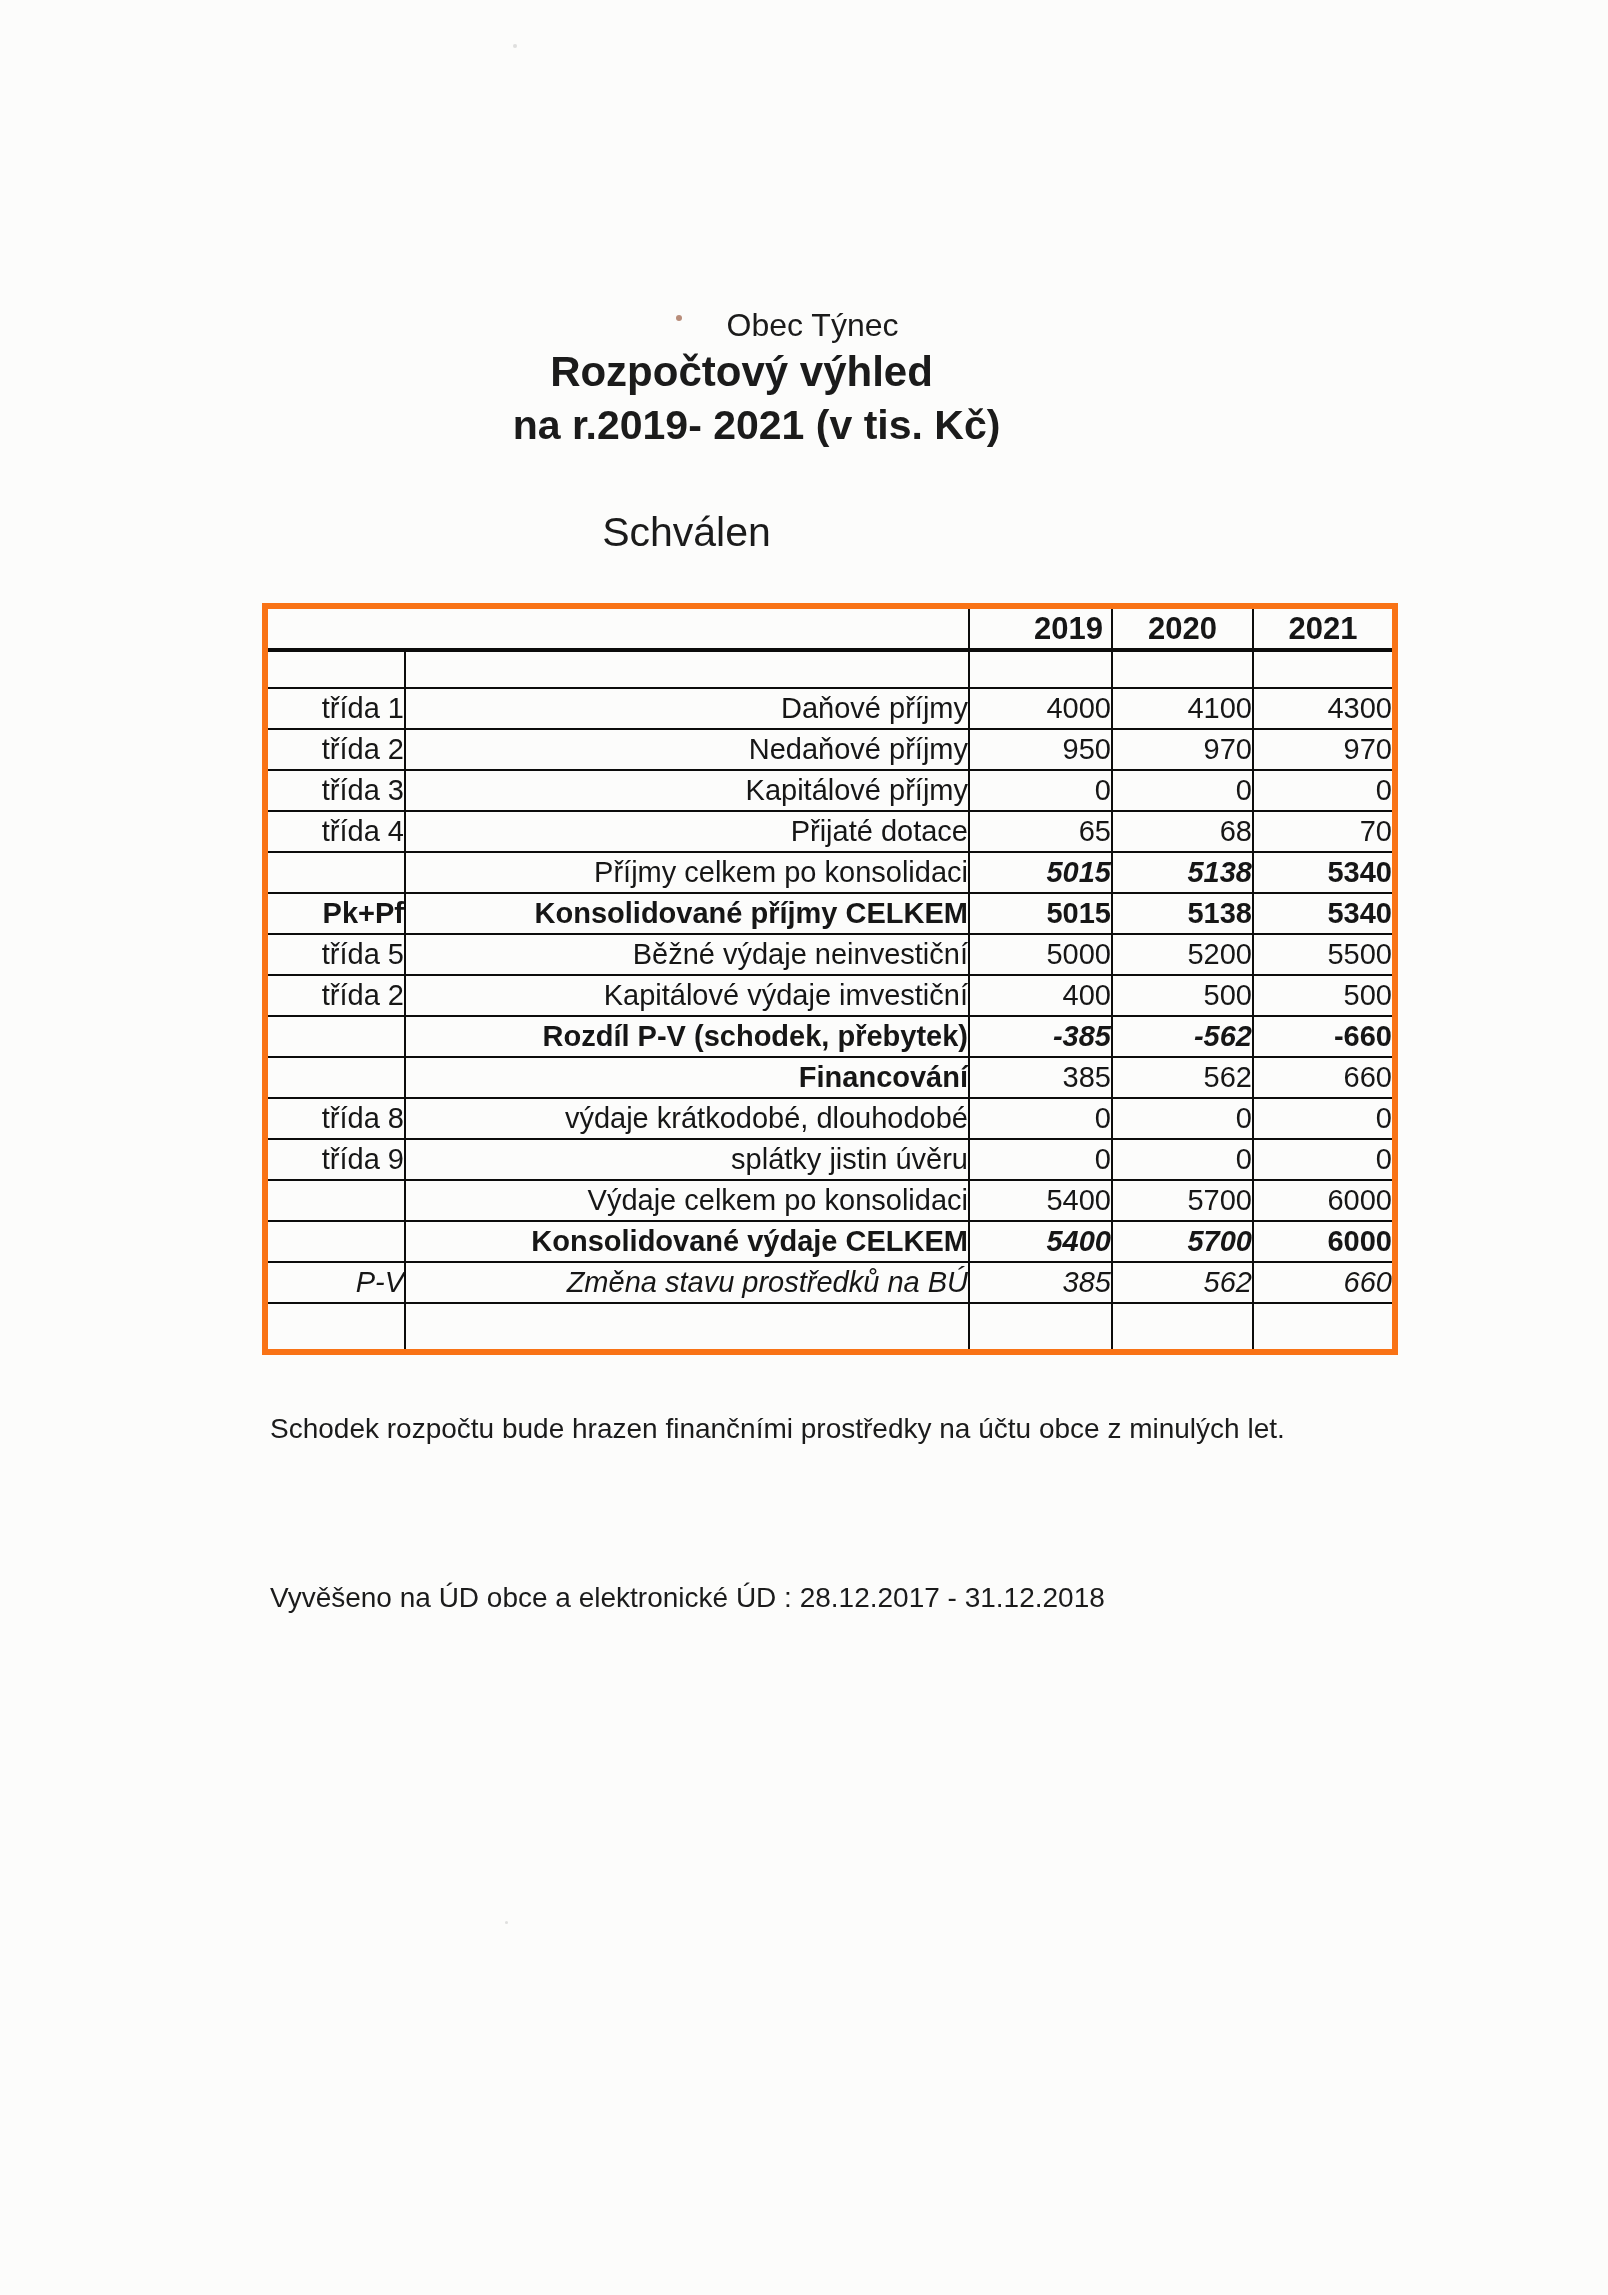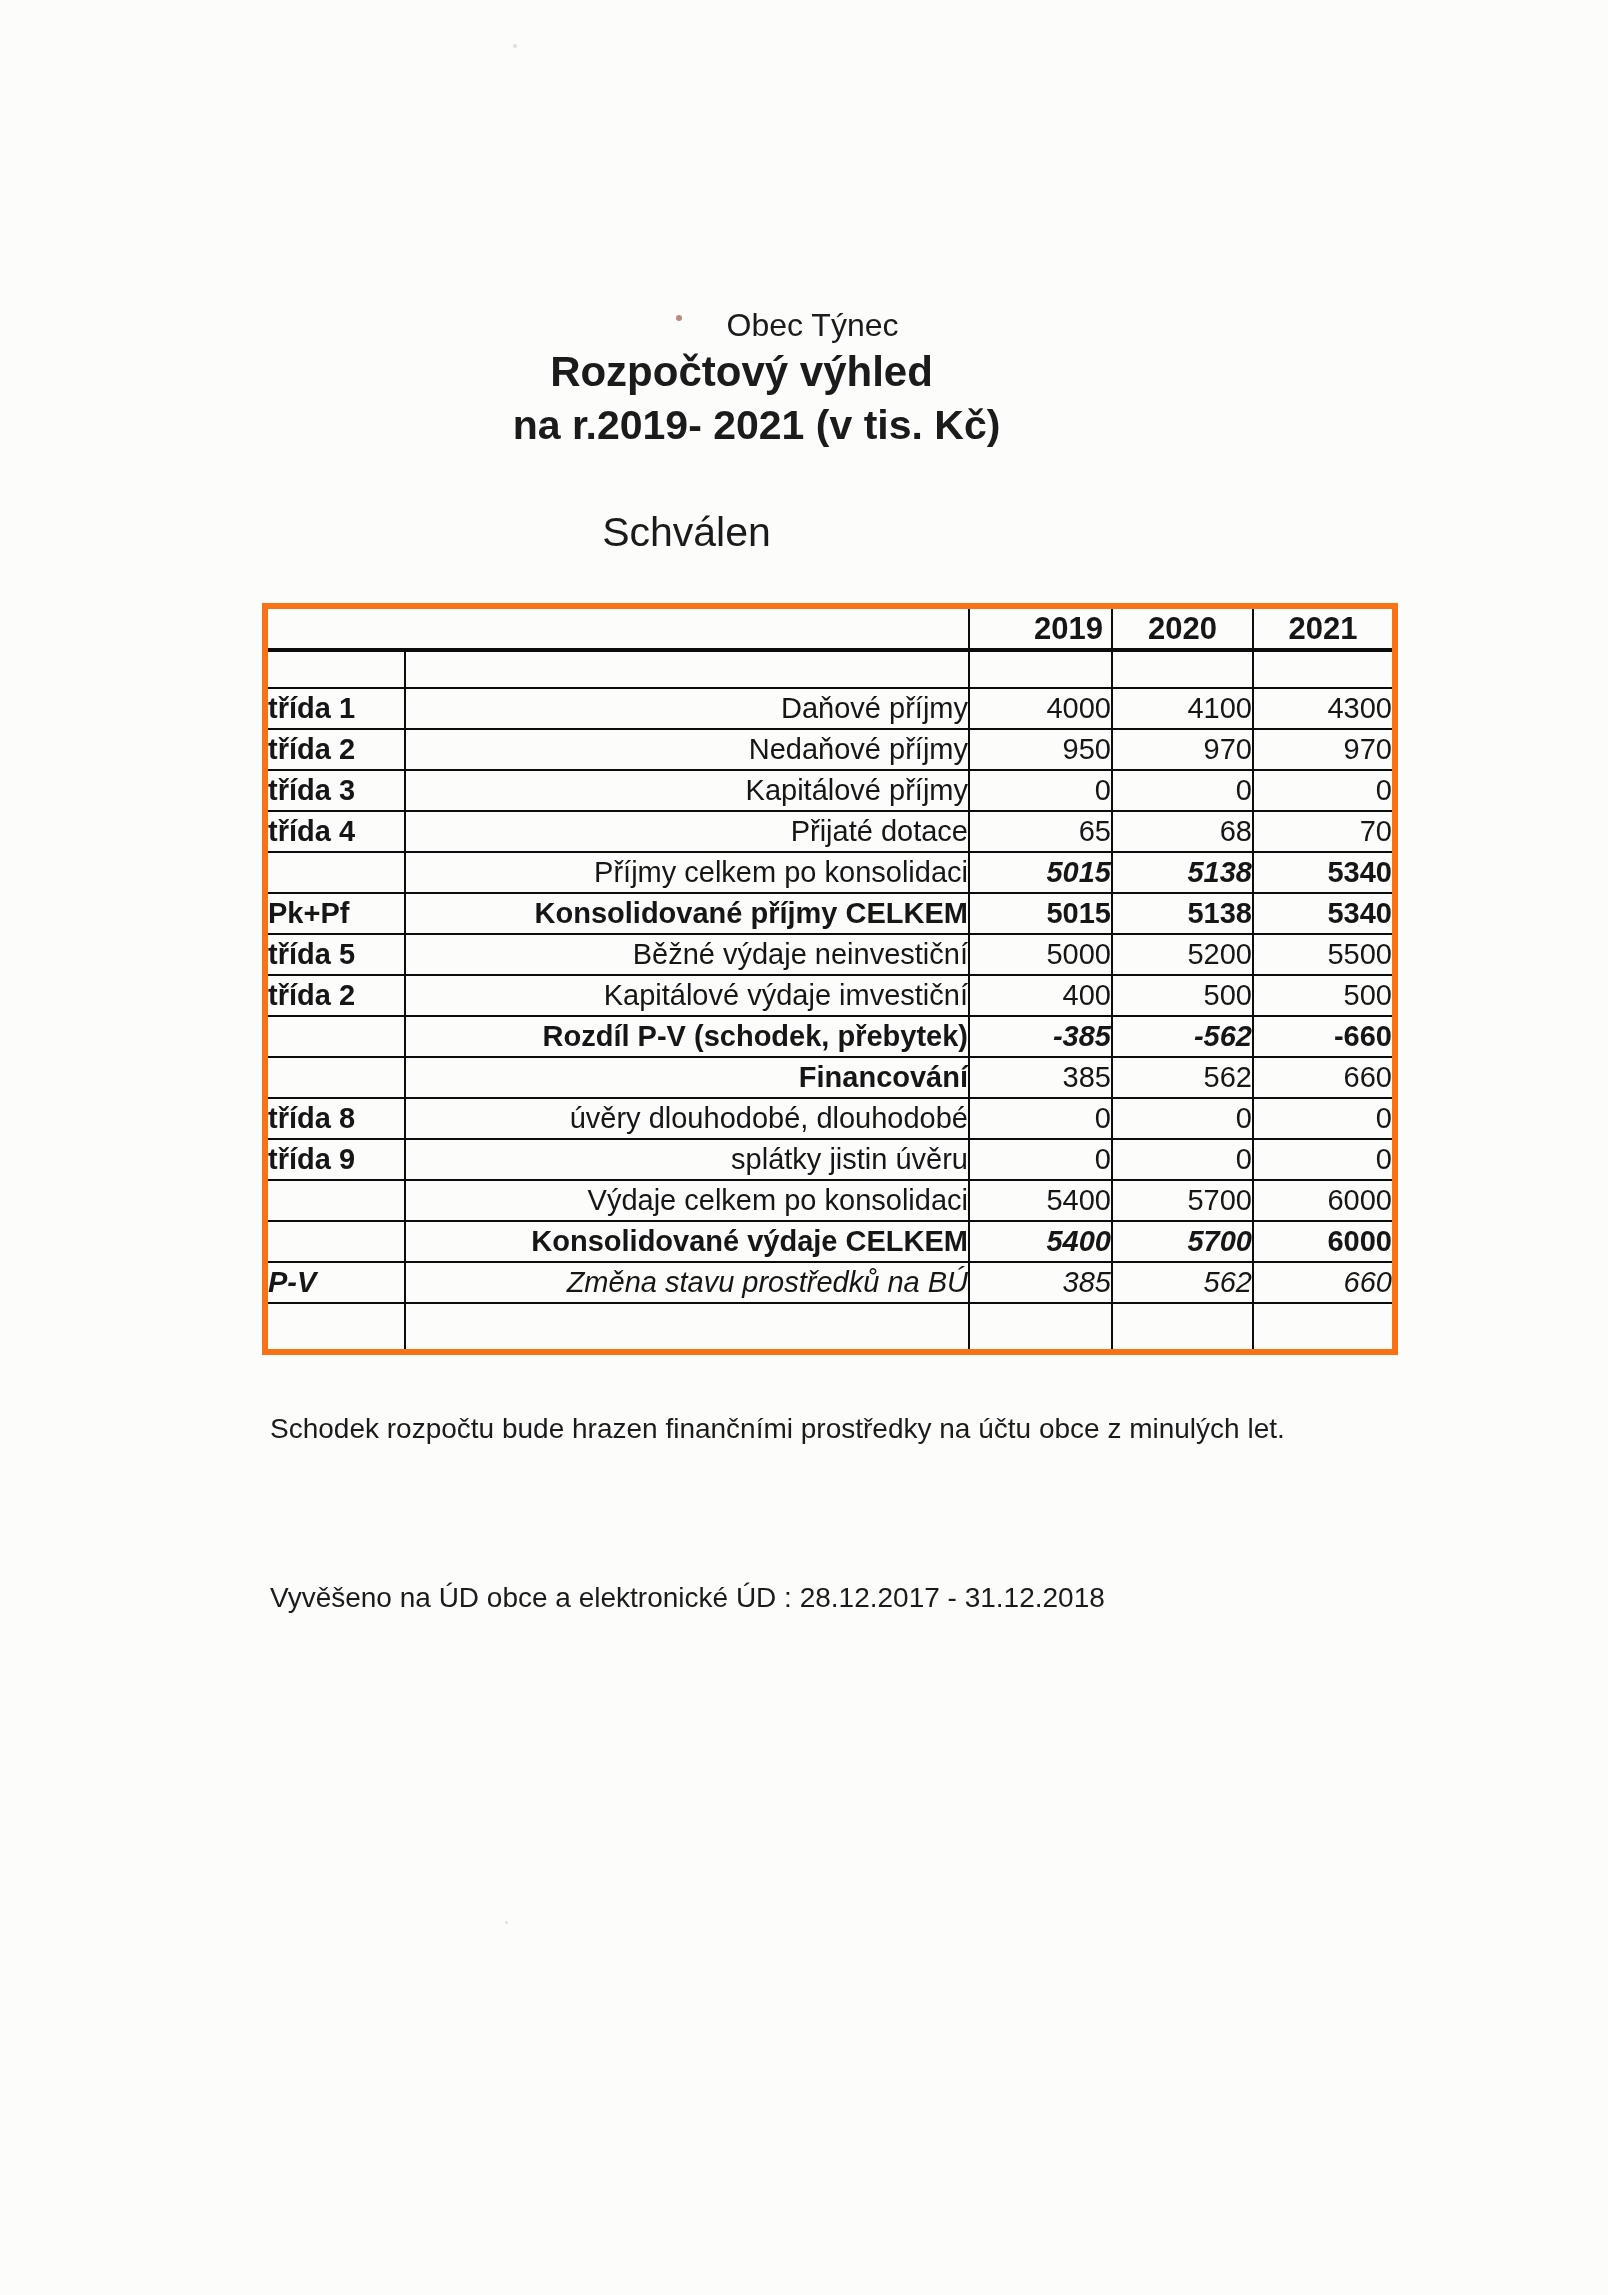--- a/index.html
+++ b/index.html
@@ -47,21 +47,21 @@
     padding: 0; vertical-align: middle;
     overflow: hidden; white-space: nowrap;
   }
   tr.year-row td { height: 39px; border-bottom: 4.7px solid #0c0c0c; }
   tr.year-row td.c-year { font-weight: 700; font-size: 31px; text-align: center; }
   tr.year-row td.c-year.y-first { text-align: right; padding-right: 8px; }
   tr.spacer-row td { height: 35px; }
   tbody.rows td { height: 39px; }
   tr.bottom-row td { height: 45px; }
 
-  td.c-code  { text-align: left; padding-left: 6.7px; font-weight: bold; }
+  td.c-code  { text-align: right; padding-left: 6.7px; }
   td.c-label { text-align: right; padding-left: 8px; }
   td.c-val   { text-align: right; padding-right: 8px; }
 
   .s-n  { font-weight: 400; font-style: normal; }
   .s-b  { font-weight: 700; font-style: normal; }
   .s-i  { font-weight: 400; font-style: italic; }
   .s-bi { font-weight: 700; font-style: italic; }
 
   
   .note {
@@ -185,21 +185,21 @@
         </tr>
         <tr>
           <td class="c-code s-n"></td>
           <td class="c-label s-b">Financování</td>
           <td class="c-val s-n">385</td>
           <td class="c-val s-n">562</td>
           <td class="c-val s-n">660</td>
         </tr>
         <tr>
           <td class="c-code s-n">třída 8</td>
-          <td class="c-label s-n">úvěry dlouhodobé, dlouhodobé</td>
+          <td class="c-label s-n">výdaje krátkodobé, dlouhodobé</td>
           <td class="c-val s-n">0</td>
           <td class="c-val s-n">0</td>
           <td class="c-val s-n">0</td>
         </tr>
         <tr>
           <td class="c-code s-n">třída 9</td>
           <td class="c-label s-n">splátky jistin úvěru</td>
           <td class="c-val s-n">0</td>
           <td class="c-val s-n">0</td>
           <td class="c-val s-n">0</td>

